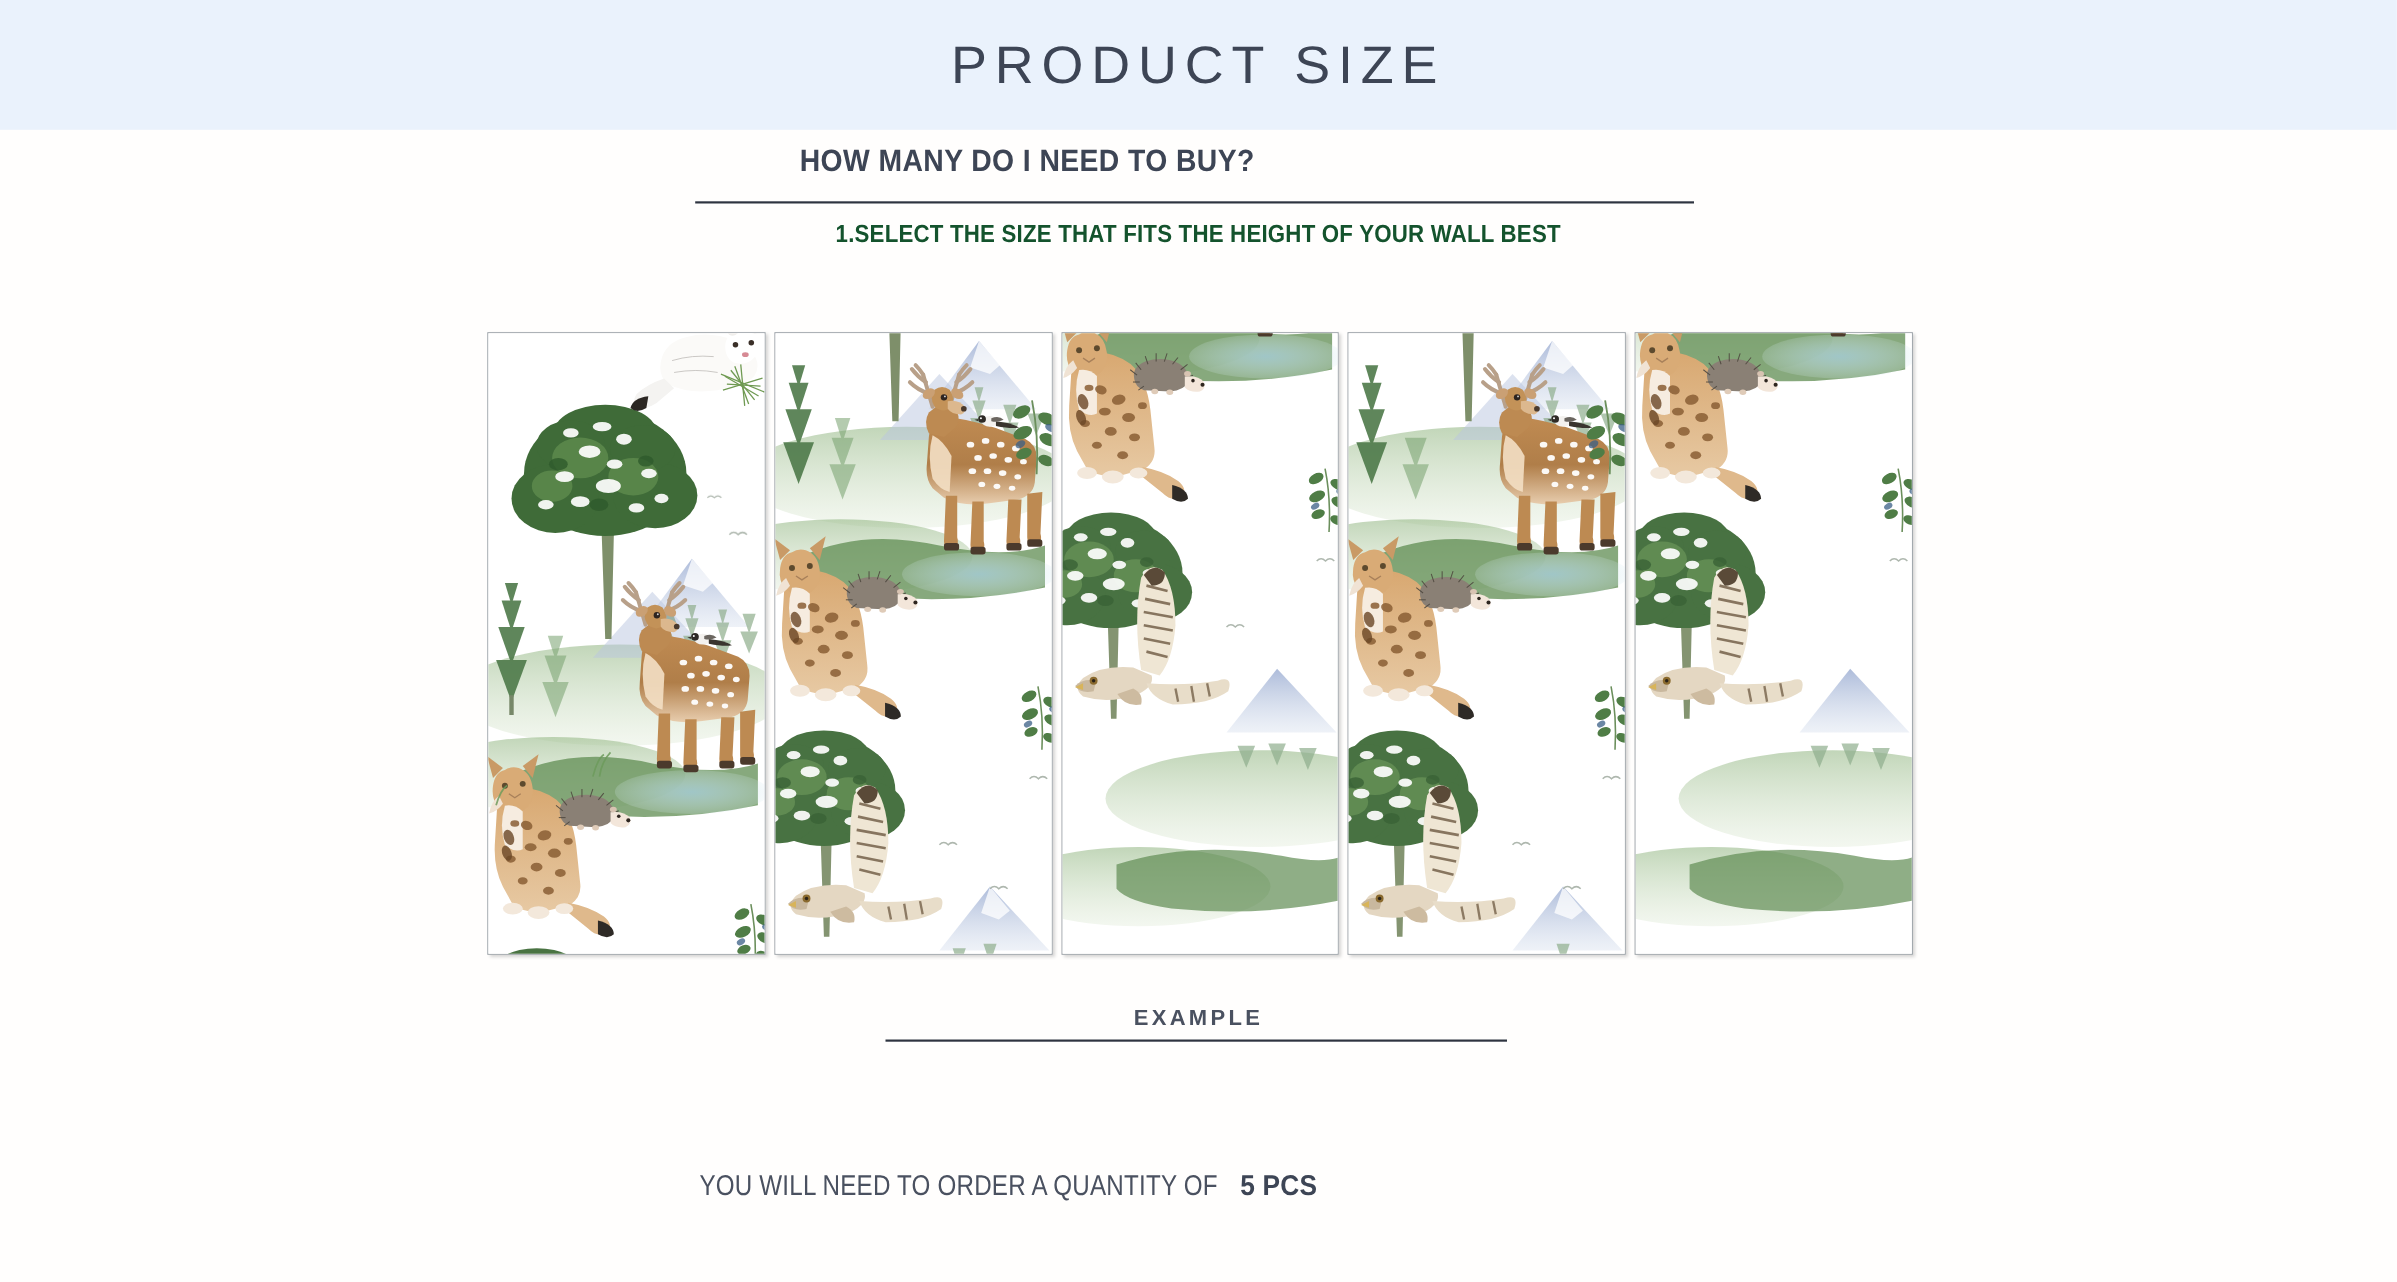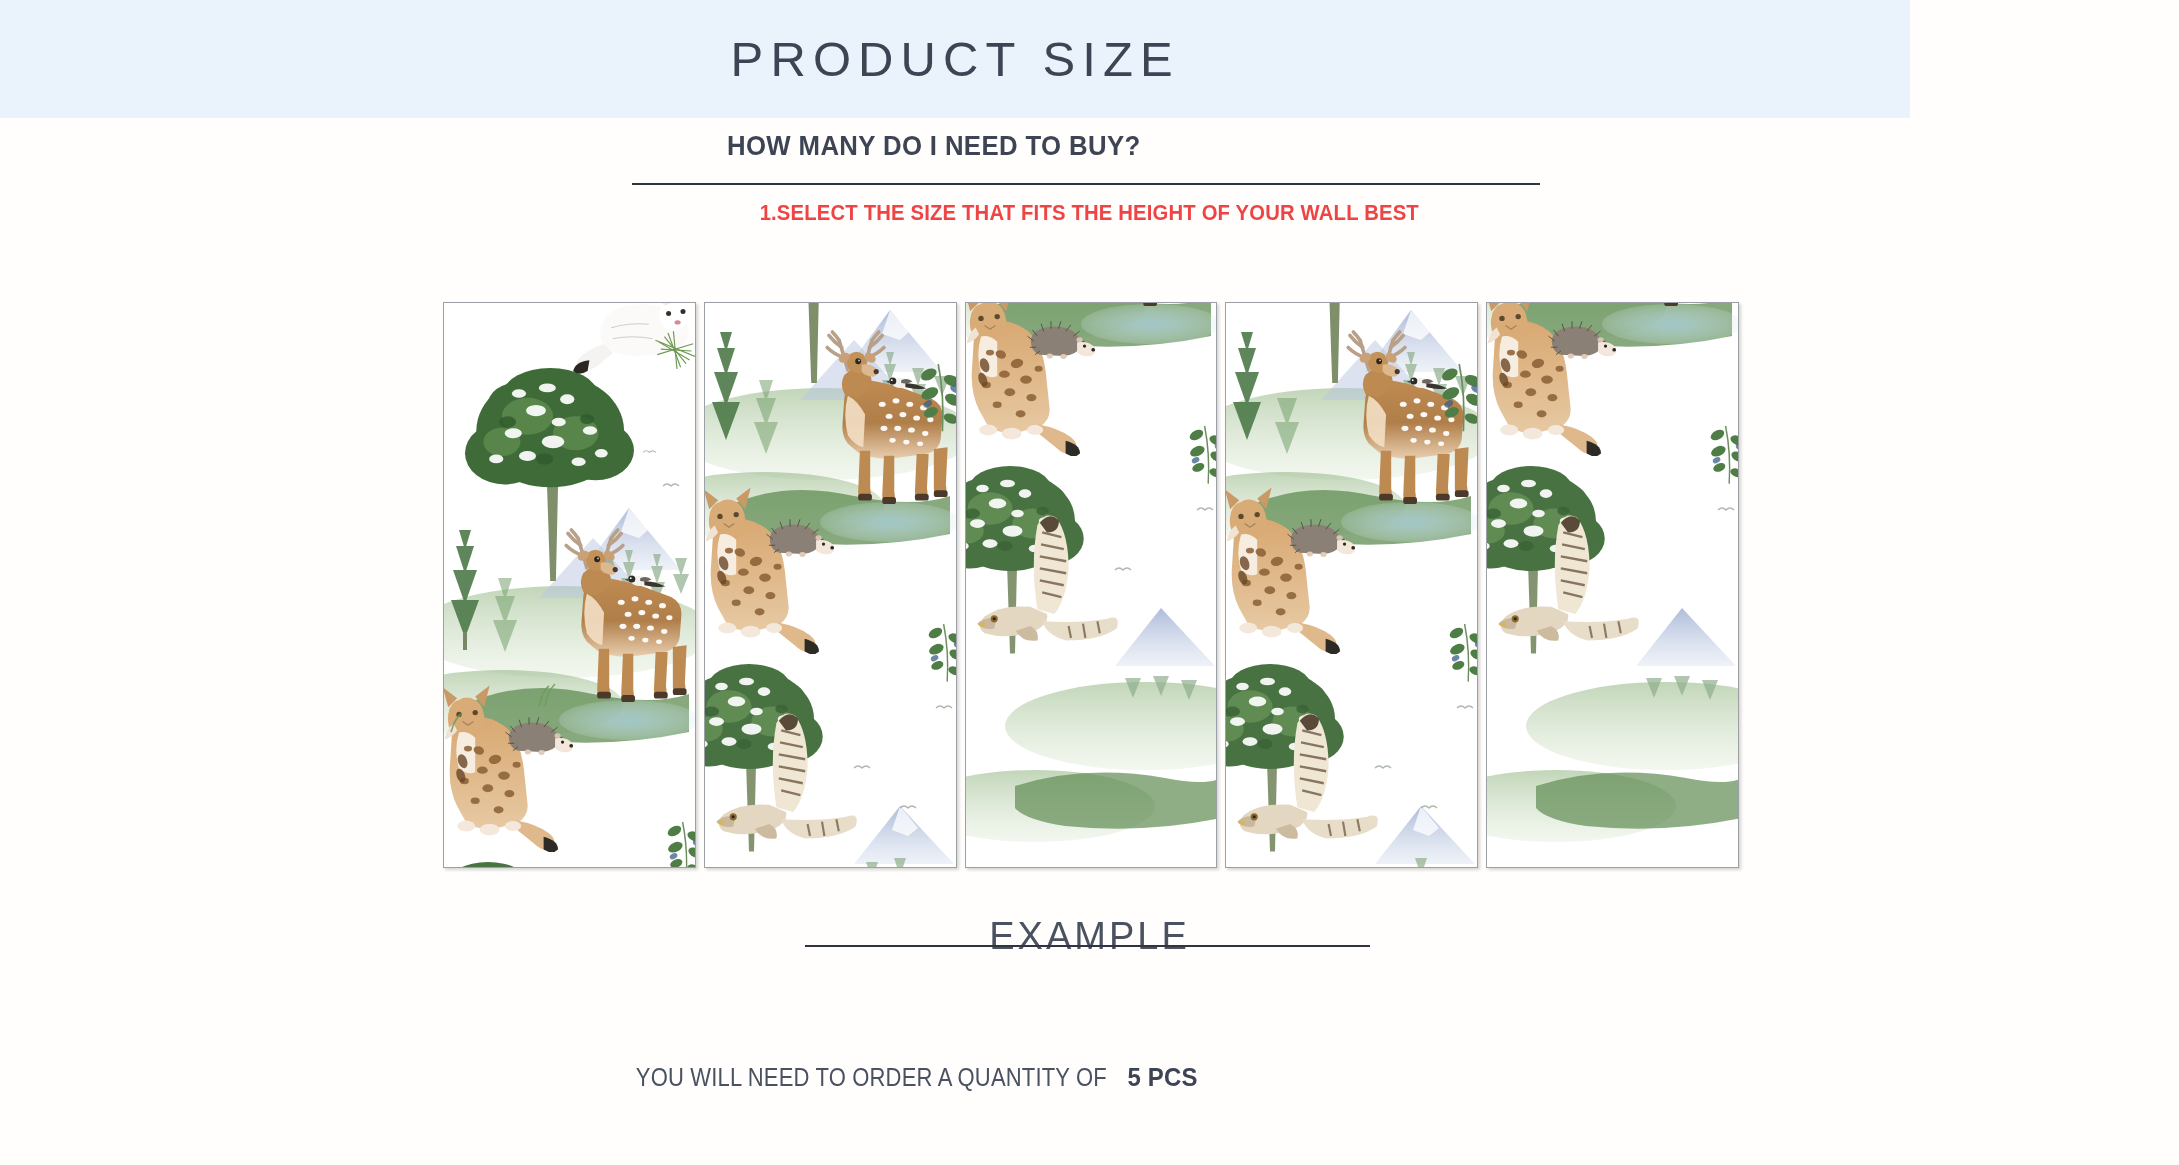--- a/index.html
+++ b/index.html
@@ -7,21 +7,21 @@
     width:2179px;height:1165px;
     background:#ffffff;
     font-family:"Liberation Sans","DejaVu Sans",sans-serif;
     overflow:hidden;
     position:relative;
   }
   .page{position:absolute;inset:0;background:#fffefd;}
 
   
   .header-band{
-    position:absolute;left:0;top:0;width:1910px;height:118px;
+    position:absolute;left:0;top:0;width:2179px;height:118px;
     background:#eaf2fc;
     display:flex;align-items:center;justify-content:center;
   }
   .header-title{
     font-size:48px;
     letter-spacing:7px;
     color:#3d4555;
     font-weight:300;
     font-family:"Liberation Sans","DejaVu Sans",sans-serif;
     transform:scaleX(1.02);
@@ -39,21 +39,21 @@
     color:#3d4555;
     transform:scaleX(.92);
     display:inline-block;
   }
   .rule-top{
     position:absolute;left:632px;top:183px;width:908px;height:0;
     border-top:2.4px solid #2e3440;
   }
   .intro-lines{
     position:absolute;left:0;top:197px;width:2179px;text-align:center;
-    color:#ef4444;
+    color:#14532d;
   }
   .intro-line{
     font-size:22.5px;font-weight:600;letter-spacing:.2px;
     transform:scaleX(.9);display:inline-block;
     line-height:31px;
   }
 
   
   .dim-wrap{position:absolute;left:443px;top:268px;width:256px;}
   .dim-label{
@@ -94,21 +94,21 @@
   }
   .panel.p2 .art,.panel.p4 .art{transform:translateY(-198px);height:970px;}
   .panel.p3 .art,.panel.p5 .art{transform:translateY(-396px);height:970px;}
   .panel.p1 .art{height:970px;transform:translateY(0px);}
 
   
   .example{
     position:absolute;left:0;top:915px;width:2179px;text-align:center;color:#3d4555;
   }
   .example-title{
-    font-size:38px;font-weight:400;letter-spacing:3px;color:#4a5160;
+    font-size:20px;font-weight:700;letter-spacing:3px;color:#4a5160;
     display:inline-block;
   }
   .rule-ex{
     position:absolute;left:805px;top:945px;width:565px;height:0;
     border-top:2.4px solid #2e3440;
   }
   .ex-lines{position:absolute;left:0;top:977px;width:2179px;text-align:center;}
   .ex-bold{
     font-size:26px;font-weight:700;color:#3d4555;transform:scaleX(.92);
     display:inline-block;line-height:43px;letter-spacing:.2px;

